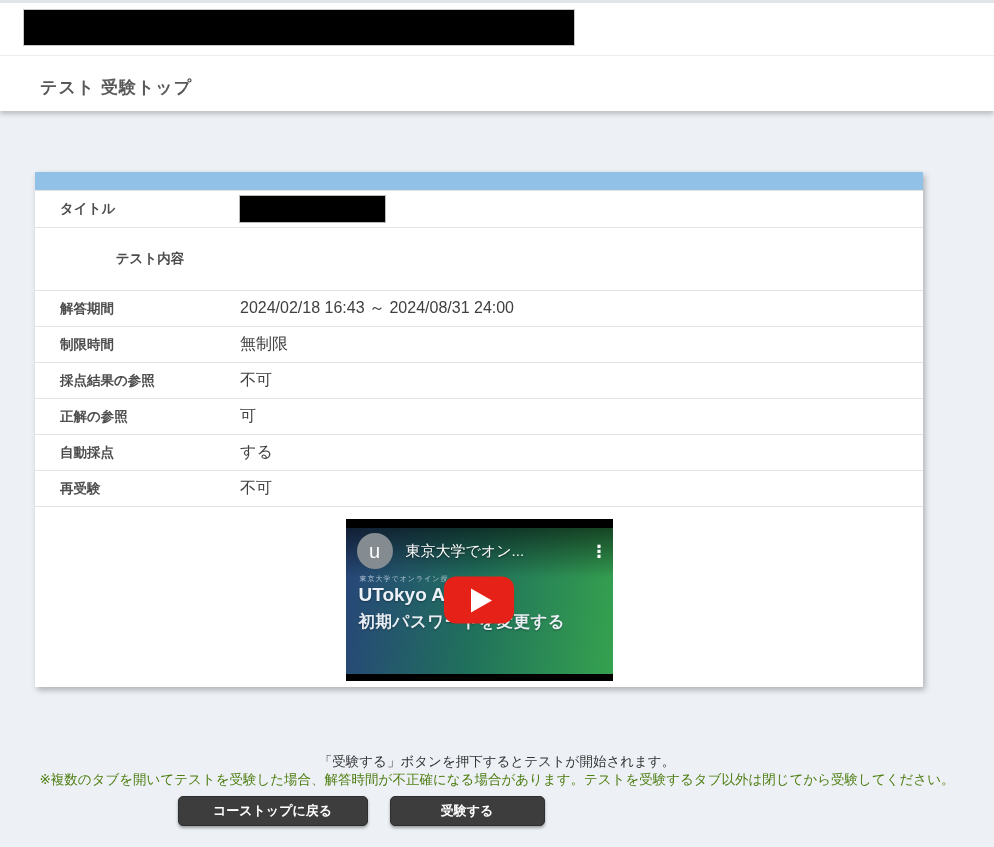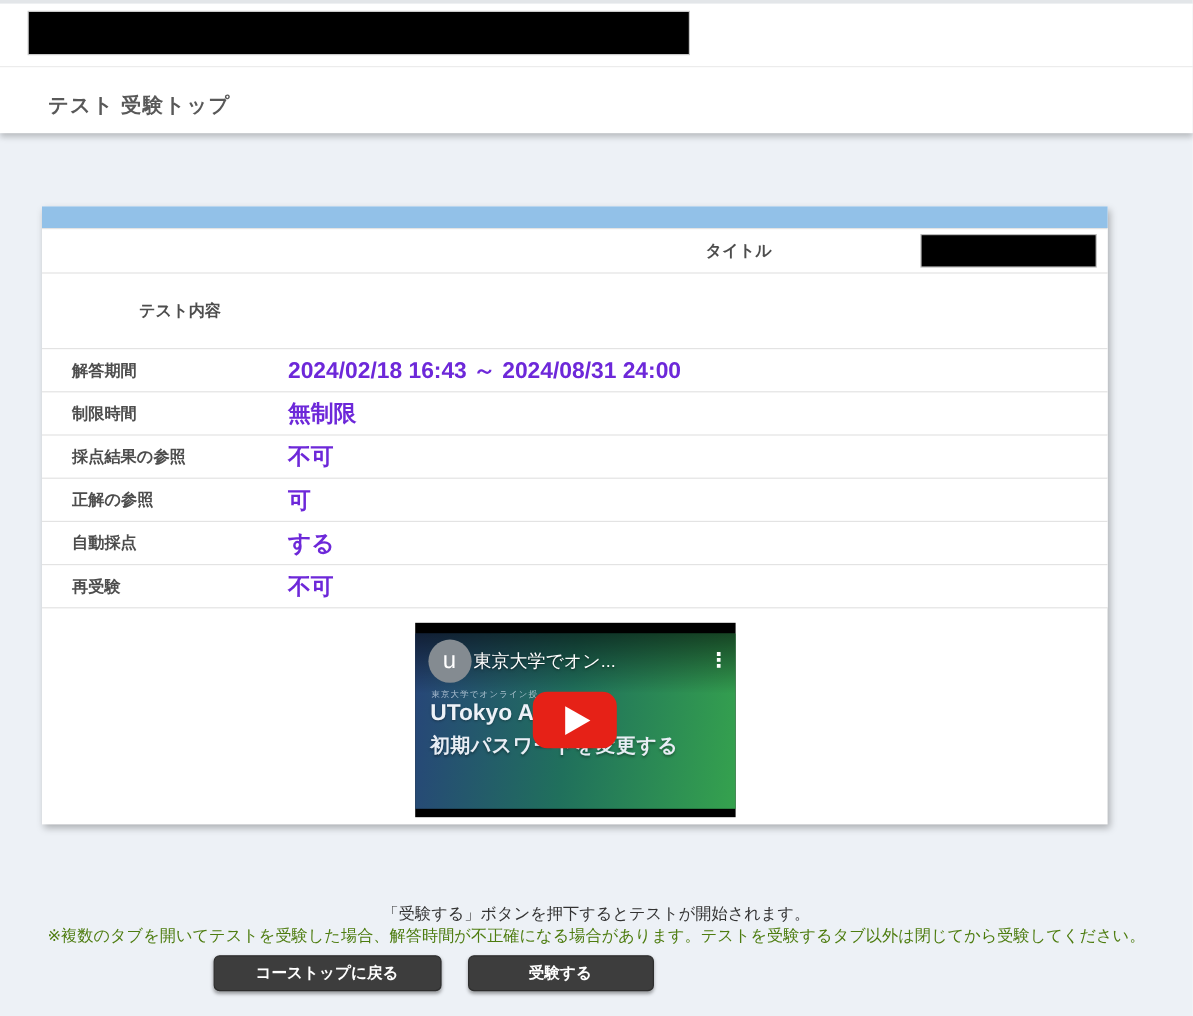--- a/index.html
+++ b/index.html
@@ -41,22 +41,22 @@
   .row {
     display:flex; align-items:center;
     min-height:36px; border-top:1px solid #e3e3e3;
     background:#fff;
   }
   .row:first-of-type { border-top:none; }
   .row .label {
     width:205px; padding-left:25px; flex-shrink:0;
     font-size:13.5px; font-weight:bold; color:#4d4d4d;
   }
-  .row .value { font-size:19px; color:#6d28d9; padding-right:10px;font-weight:bold; }
-  .row.title-row { min-height:37px;justify-content:flex-end; }
+  .row .value { font-size:16px; color:#404040; padding-right:10px; }
+  .row.title-row { min-height:37px; }
   .row.content-row { min-height:63px;text-align:center; }
   .redact-inline { width:145px; height:26px; background:#000; box-shadow:0 0 0 1px #bbb; }
 
   
   .video-row {
     border-top:1px solid #e3e3e3; height:181px;
     display:flex; justify-content:center; align-items:flex-start;
   }
   .video {
     margin-top:12px; width:267px; height:162px;
@@ -74,21 +74,21 @@
   .yt-header {
     position:absolute; top:5px; left:11px; right:8px;
     display:flex; align-items:center; z-index:4;
   }
   .yt-avatar {
     width:36px; height:36px; border-radius:50%;
     background:#848b91; color:#fff; font-size:20px;
     display:flex; align-items:center; justify-content:center;
   }
   .yt-title {
-    margin-left:2px; flex:1;
+    margin-left:13px; flex:1;
     color:#fff; font-size:15px; white-space:nowrap; overflow:hidden;
     text-shadow:0 1px 2px rgba(0,0,0,0.5);
   }
   .yt-kebab { color:#fff; font-size:17px; width:14px; text-align:center; font-weight:bold; }
   .yt-small {
     position:absolute; left:14px; top:46px; z-index:1;
     font-size:7px; color:rgba(210,222,235,0.8); letter-spacing:1px; white-space:nowrap;
   }
   .yt-cap1 {
     position:absolute; left:13px; top:56px; z-index:1;

